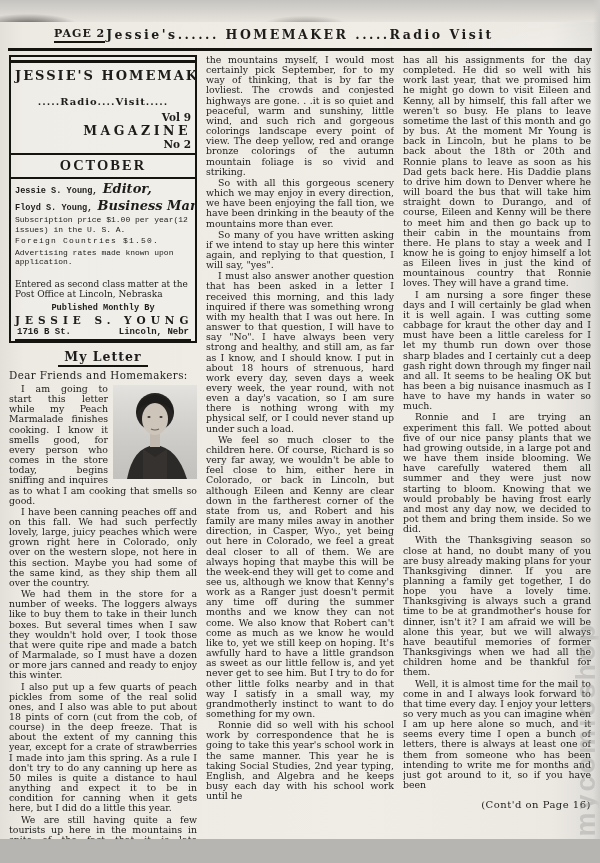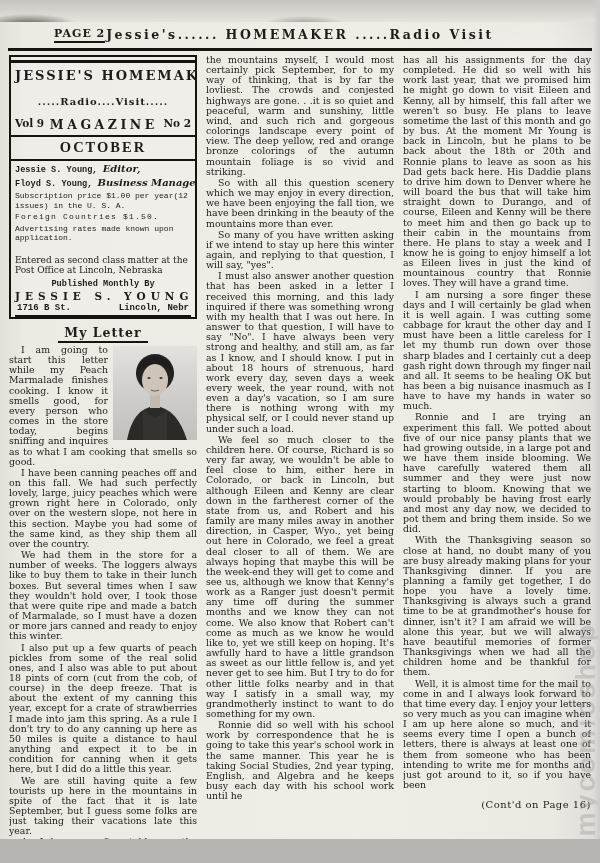--- a/index.html
+++ b/index.html
@@ -24,26 +24,26 @@
   .header-title{display:block;text-align:center;font-size:12.5px;font-weight:bold;letter-spacing:2.5px;padding-top:3px;white-space:nowrap;}
   .header-rule{margin:1px 8px 0 8px;border-top:3px solid #15140f;}
   .cols{display:flex;gap:9px;padding:4px 9px 0 9px;height:812px;}
   .col{flex:1 1 0;min-width:0;overflow:hidden;}
 
   
   .masthead{border:2px solid #15140f;padding:3px 4px 0 4px;background:rgba(255,255,255,.15);}
   .masthead::before{content:"";display:block;border-top:3px solid #15140f;margin:0 -4px 5px -4px;}
   .mast-title{text-align:center;font-weight:bold;font-size:13px;letter-spacing:2px;white-space:nowrap;}
   .mast-sub{text-align:center;font-weight:bold;font-size:10px;letter-spacing:1px;margin-top:13px;}
-  .mast-volrow{display:flex;justify-content:space-between;align-items:flex-start;font-weight:bold;font-size:10.5px;margin-top:10px;}
+  .mast-volrow{display:flex;justify-content:space-between;align-items:flex-end;font-weight:bold;font-size:10.5px;margin-top:4px;flex-direction:column;}
   .mast-volrow .mag{font-size:12.5px;letter-spacing:3.5px;}
   .mrule{border-top:2.5px solid #15140f;margin:3px -4px 0 -4px;}
   .month{text-align:center;font-size:14.5px;letter-spacing:2px;font-weight:bold;font-family:"Liberation Serif",serif;margin:2px 0 1px 0;}
   .staff{font-family:"Liberation Mono",monospace;font-weight:bold;font-size:8.6px;margin-top:2px;white-space:nowrap;}
-  .staff i{font-family:"DejaVu Serif",serif;font-size:10px;}
+  .staff i{font-family:"DejaVu Serif",serif;font-size:13px;}
   .fine{font-family:"Liberation Mono",monospace;font-size:8px;line-height:9.6px;margin-top:2px;}
   .fine.sp{letter-spacing:1.2px;}
   .entered{font-size:9px;line-height:10.5px;margin-top:12px;}
   .pubby{text-align:center;font-weight:bold;font-family:"Liberation Mono",monospace;font-size:8.6px;margin-top:3px;}
   .pubname{text-align:center;font-weight:bold;font-size:10.5px;letter-spacing:5px;margin-top:1px;white-space:nowrap;}
   .addr{display:flex;justify-content:space-between;font-family:"Liberation Mono",monospace;font-weight:bold;font-size:9px;margin-top:1px;border-bottom:2px solid #15140f;padding:0 2px 2px 2px;}
 
   .myletter-wrap{text-align:center;margin:3px 0 2px 0;}
   .myletter{display:inline-block;font-weight:bold;font-size:12.5px;letter-spacing:1px;border-bottom:2px solid #15140f;padding:0 6px 1px 6px;}
   .salutation{font-size:10.3px;letter-spacing:.4px;margin:1px 0 3px 0;white-space:nowrap;}
@@ -105,20 +105,21 @@
         <div class="pubname">JESSIE S. YOUNG</div>
         <div class="addr">
           <span>1716 B St.</span>
           <span>Lincoln, Nebr</span>
         </div>
       </div>
 
       <div class="myletter-wrap">
         <span class="myletter">My Letter</span>
       </div>
+      <div class="salutation">Dear Friends and Homemakers:</div>
 
       <div class="p-photo">
         <div class="photo" title="portrait-of-jessie-young">
           <svg viewBox="0 0 84 94" xmlns="http://www.w3.org/2000/svg">
             <rect width="84" height="94" fill="#d3d1cd"></rect>
             <rect width="84" height="94" fill="url(#g0)"></rect>
             <defs>
               <linearGradient id="g0" x1="0" y1="0" x2="0" y2="1">
                 <stop offset="0" stop-color="#e6e4e0" stop-opacity=".9"></stop>
                 <stop offset="1" stop-color="#b9b7b3" stop-opacity=".6"></stop>
@@ -139,21 +140,21 @@
       </div>
       <p class="bt ind">I have been canning peaches off and on this fall. We had such perfectly lovely, large, juicy peaches which were grown right here in Colorado, only over on the western slope, not here in this section. Maybe you had some of the same kind, as they ship them all over the country.</p>
       <p class="bt ind">We had them in the store for a number of weeks. The loggers always like to buy them to take in their lunch boxes. But several times when I saw they wouldn't hold over, I took those that were quite ripe and made a batch of Marmalade, so I must have a dozen or more jars canned and ready to enjoy this winter.</p>
       <p class="bt ind">I also put up a few quarts of peach pickles from some of the real solid ones, and I also was able to put about 18 pints of corn (cut from the cob, of course) in the deep freeze. That is about the extent of my canning this year, except for a crate of strawberries I made into jam this spring. As a rule I don't try to do any canning up here as 50 miles is quite a distance to haul anything and expect it to be in condition for canning when it gets here, but I did do a little this year.</p>
       <p class="bt ind">We are still having quite a few tourists up here in the mountains in spite of the fact that it is late September, but I guess some folks are just taking their vacations late this year.</p>
       <p class="bt ind">As I have so often told you, the mountains are really beautiful to see at this time of the year. If I were to choose a time to come to</p>
     </div>
 
     <div class="col">
       <p class="bt">the mountains myself, I would most certainly pick September, for to my way of thinking, that is by far the lovliest. The crowds and conjested highways are gone. . .it is so quiet and peaceful, warm and sunshiny, little wind, and such rich and gorgeous colorings landscape every point of view. The deep yellow, red and orange bronze colorings of the autumn mountain foliage is so vivid and striking.</p>
-      <p class="bt ind">So with all this question scenery which we may enjoy in every direction, we have been enjoying the fall tion, we have been drinking in the beauty of the mountains more than ever.</p>
+      <p class="bt ind">So with all this gorgeous scenery which we may enjoy in every direction, we have been enjoying the fall tion, we have been drinking in the beauty of the mountains more than ever.</p>
       <p class="bt ind">So many of you have written asking if we intend to stay up here this winter again, and replying to that question, I will say, "yes".</p>
       <p class="bt ind">I must also answer another question that has been asked in a letter I received this morning, and this lady inquired if there was something wrong with my health that I was out here. In answer to that question, I will have to say "No". I have always been very strong and healthy, and still am, as far as I know, and I should know. I put in about 18 hours of strenuous, hard work every day, seven days a week every week, the year round, with not even a day's vacation, so I am sure there is nothing wrong with my physical self, or I could never stand up under such a load.</p>
       <p class="bt ind">We feel so much closer to the children here. Of course, Richard is so very far away, we wouldn't be able to feel close to him, either here in Colorado, or back in Lincoln, but although Eileen and Kenny are clear down in the fartherest corner of the state from us, and Robert and his family are many miles away in another direction, in Casper, Wyo., yet being out here in Colorado, we feel a great deal closer to all of them. We are always hoping that maybe this will be the week-end they will get to come and see us, although we know that Kenny's work as a Ranger just doesn't permit any time off during the summer months and we know they can not come. We also know that Robert can't come as much as we know he would like to, yet we still keep on hoping. It's awfully hard to have a little grandson as sweet as our little fellow is, and yet never get to see him. But I try to do for other little folks nearby and in that way I satisfy in a small way, my grandmotherly instinct to want to do something for my own.</p>
       <p class="bt ind">Ronnie did so well with his school work by correspondence that he is going to take this year's school work in the same manner. This year he is taking Social Studies, 2nd year typing, English, and Algebra and he keeps busy each day with his school work until he</p>
     </div>
 
     <div class="col">
       <p class="bt">has all his assignments for the day completed. He did so well with his work last year, that we promised him he might go down to visit Eileen and Kenny, all by himself, this fall after we weren't so busy. He plans to leave sometime the last of this month and go by bus. At the moment Mr Young is back in Lincoln, but he plans to be back about the 18th or 20th and Ronnie plans to leave as soon as his Dad gets back here. His Daddie plans to drive him down to Denver where he will board the bus that will take him straight down to Durango, and of course, Eileen and Kenny will be there to meet him and then go back up to their cabin in the mountains from there. He plans to stay a week and I know he is going to enjoy himself a lot as Eileen lives in just the kind of mountainous country that Ronnie loves. They will have a grand time.</p>
       <p class="bt ind">I am nursing a sore finger these days and I will certainly be glad when it is well again. I was cutting some cabbage for kraut the other day and I must have been a little careless for I let my thumb run down over those sharp blades and I certainly cut a deep gash right down through my finger nail and all. It seems to be healing OK but has been a big nuisance inasmuch as I have to have my hands in water so much.</p>
       <p class="bt ind">Ronnie and I are trying an experiment this fall. We potted about five of our nice pansy plants that we had growing outside, in a large pot and we have them inside blooming. We have carefully watered them all summer and they were just now starting to bloom. Knowing that we would probably be having frost early and most any day now, we decided to pot them and bring them inside. So we did.</p>

